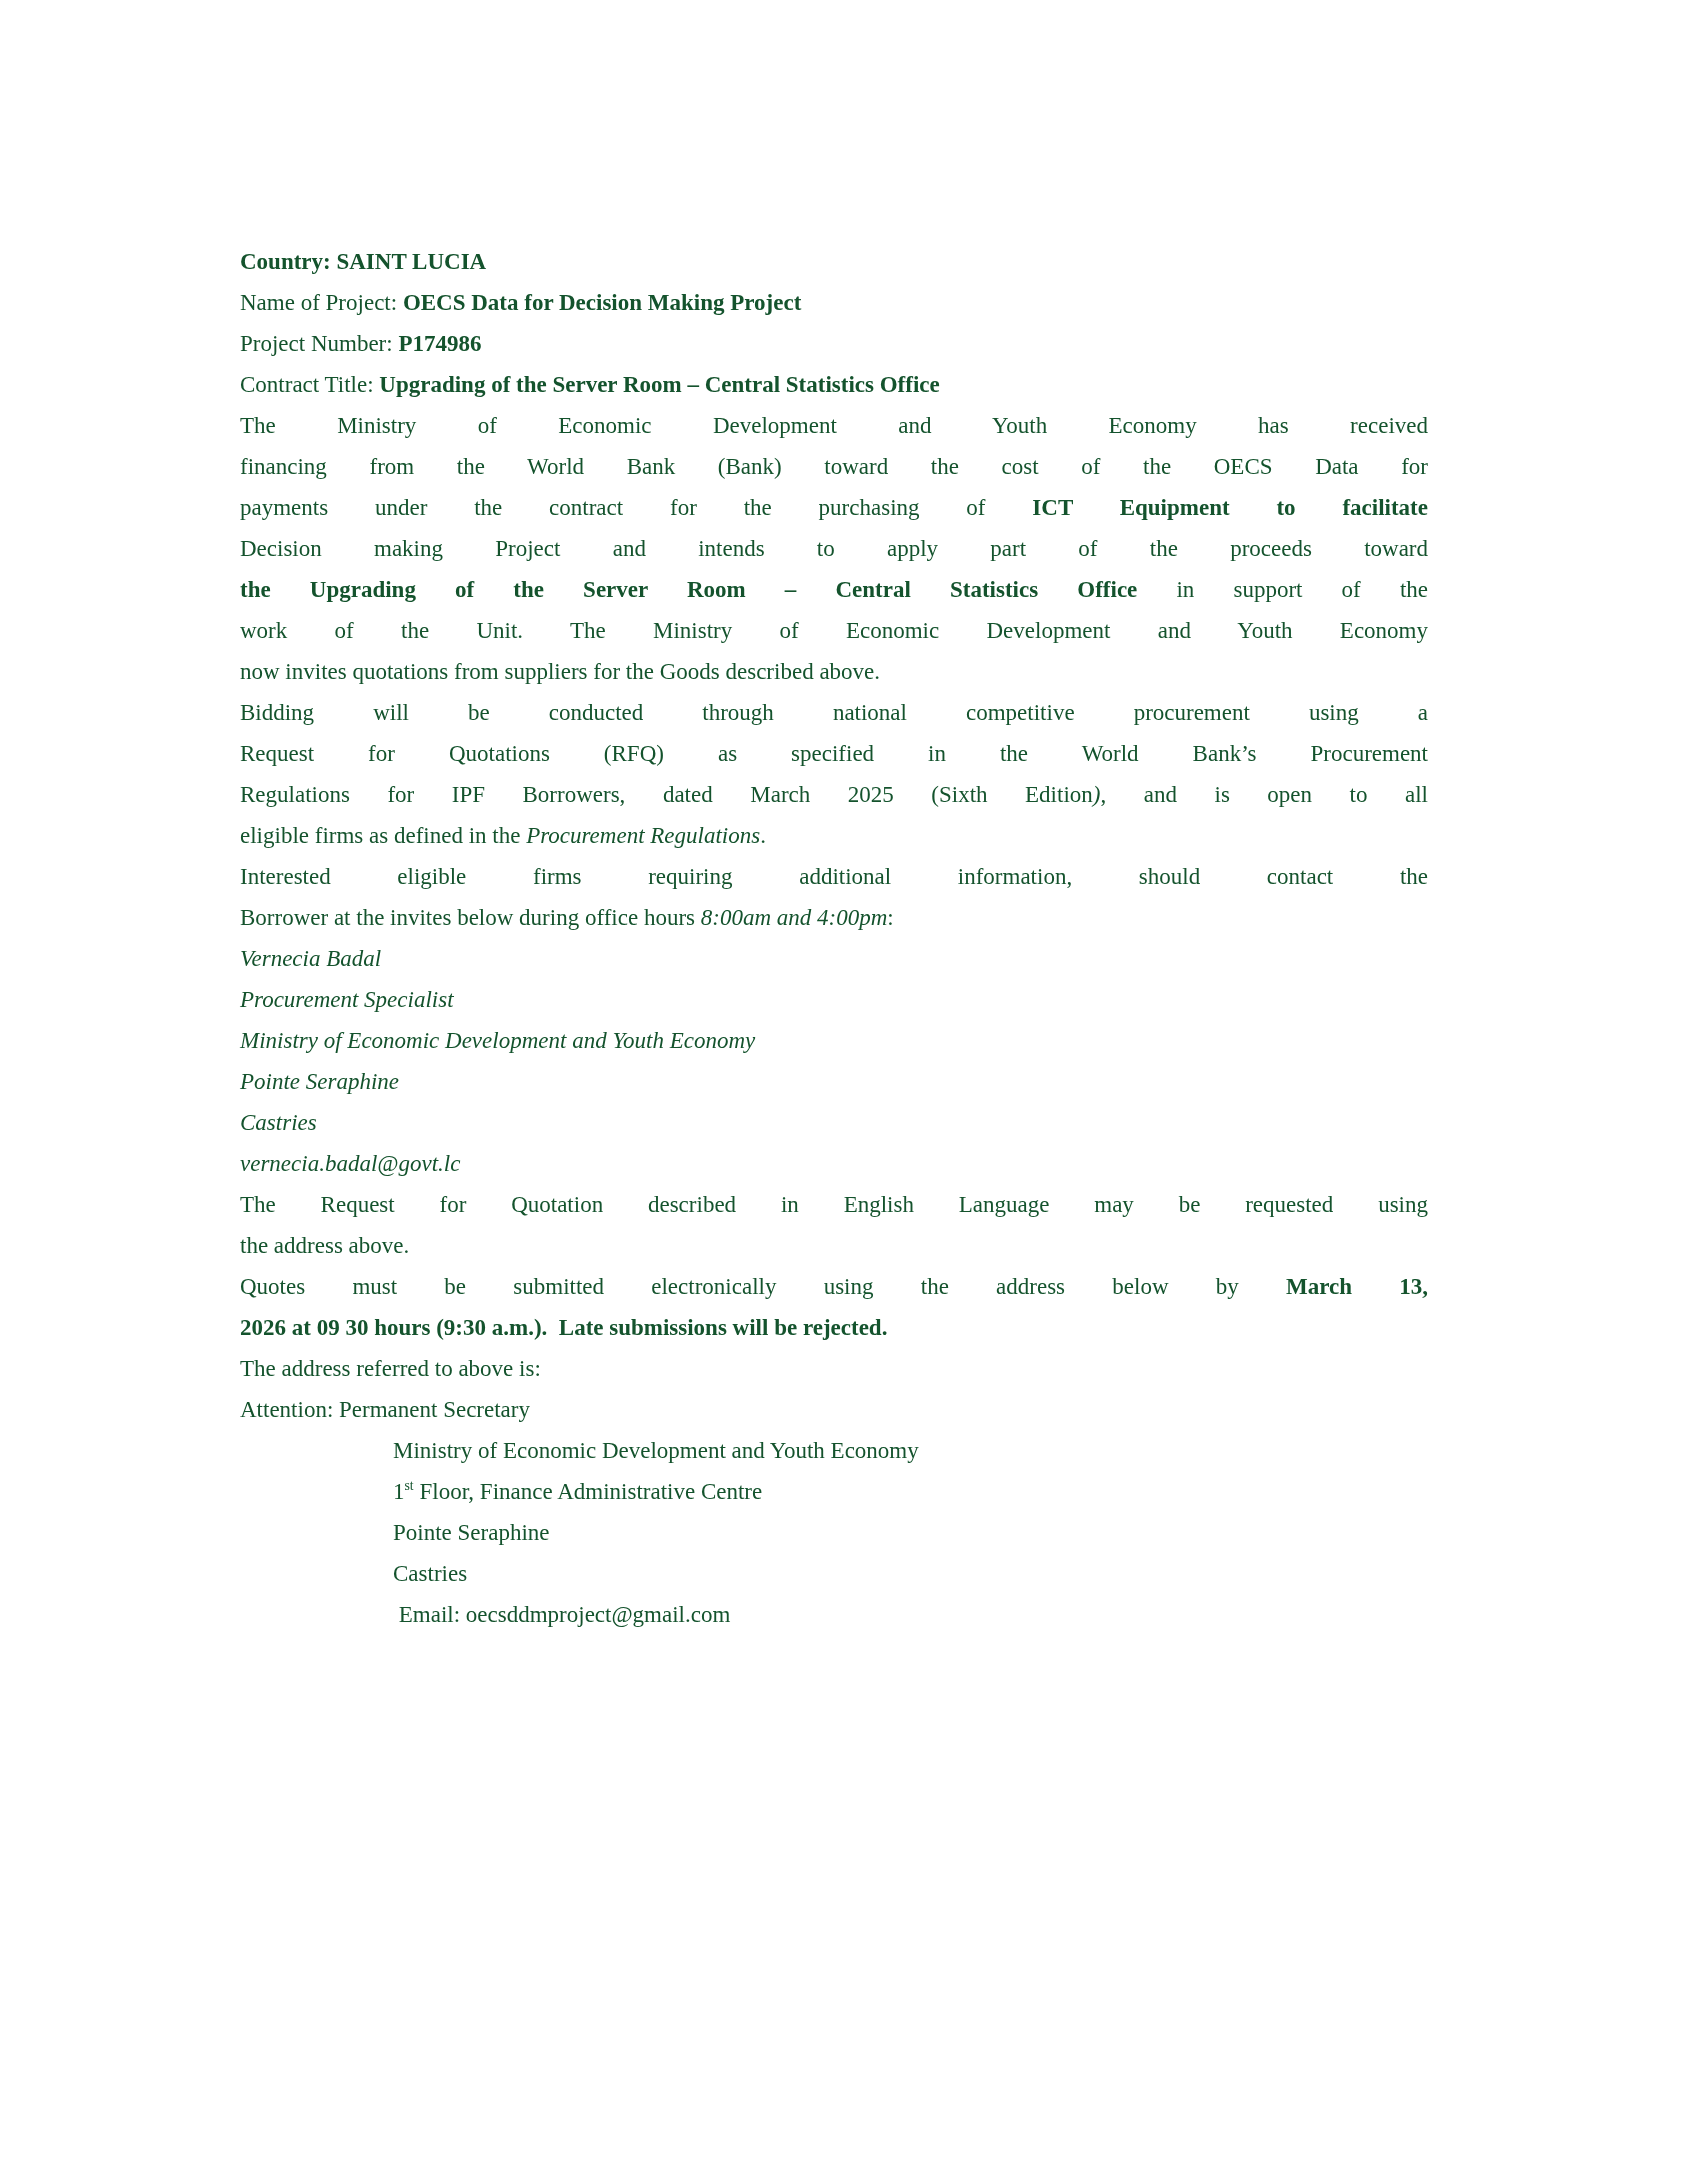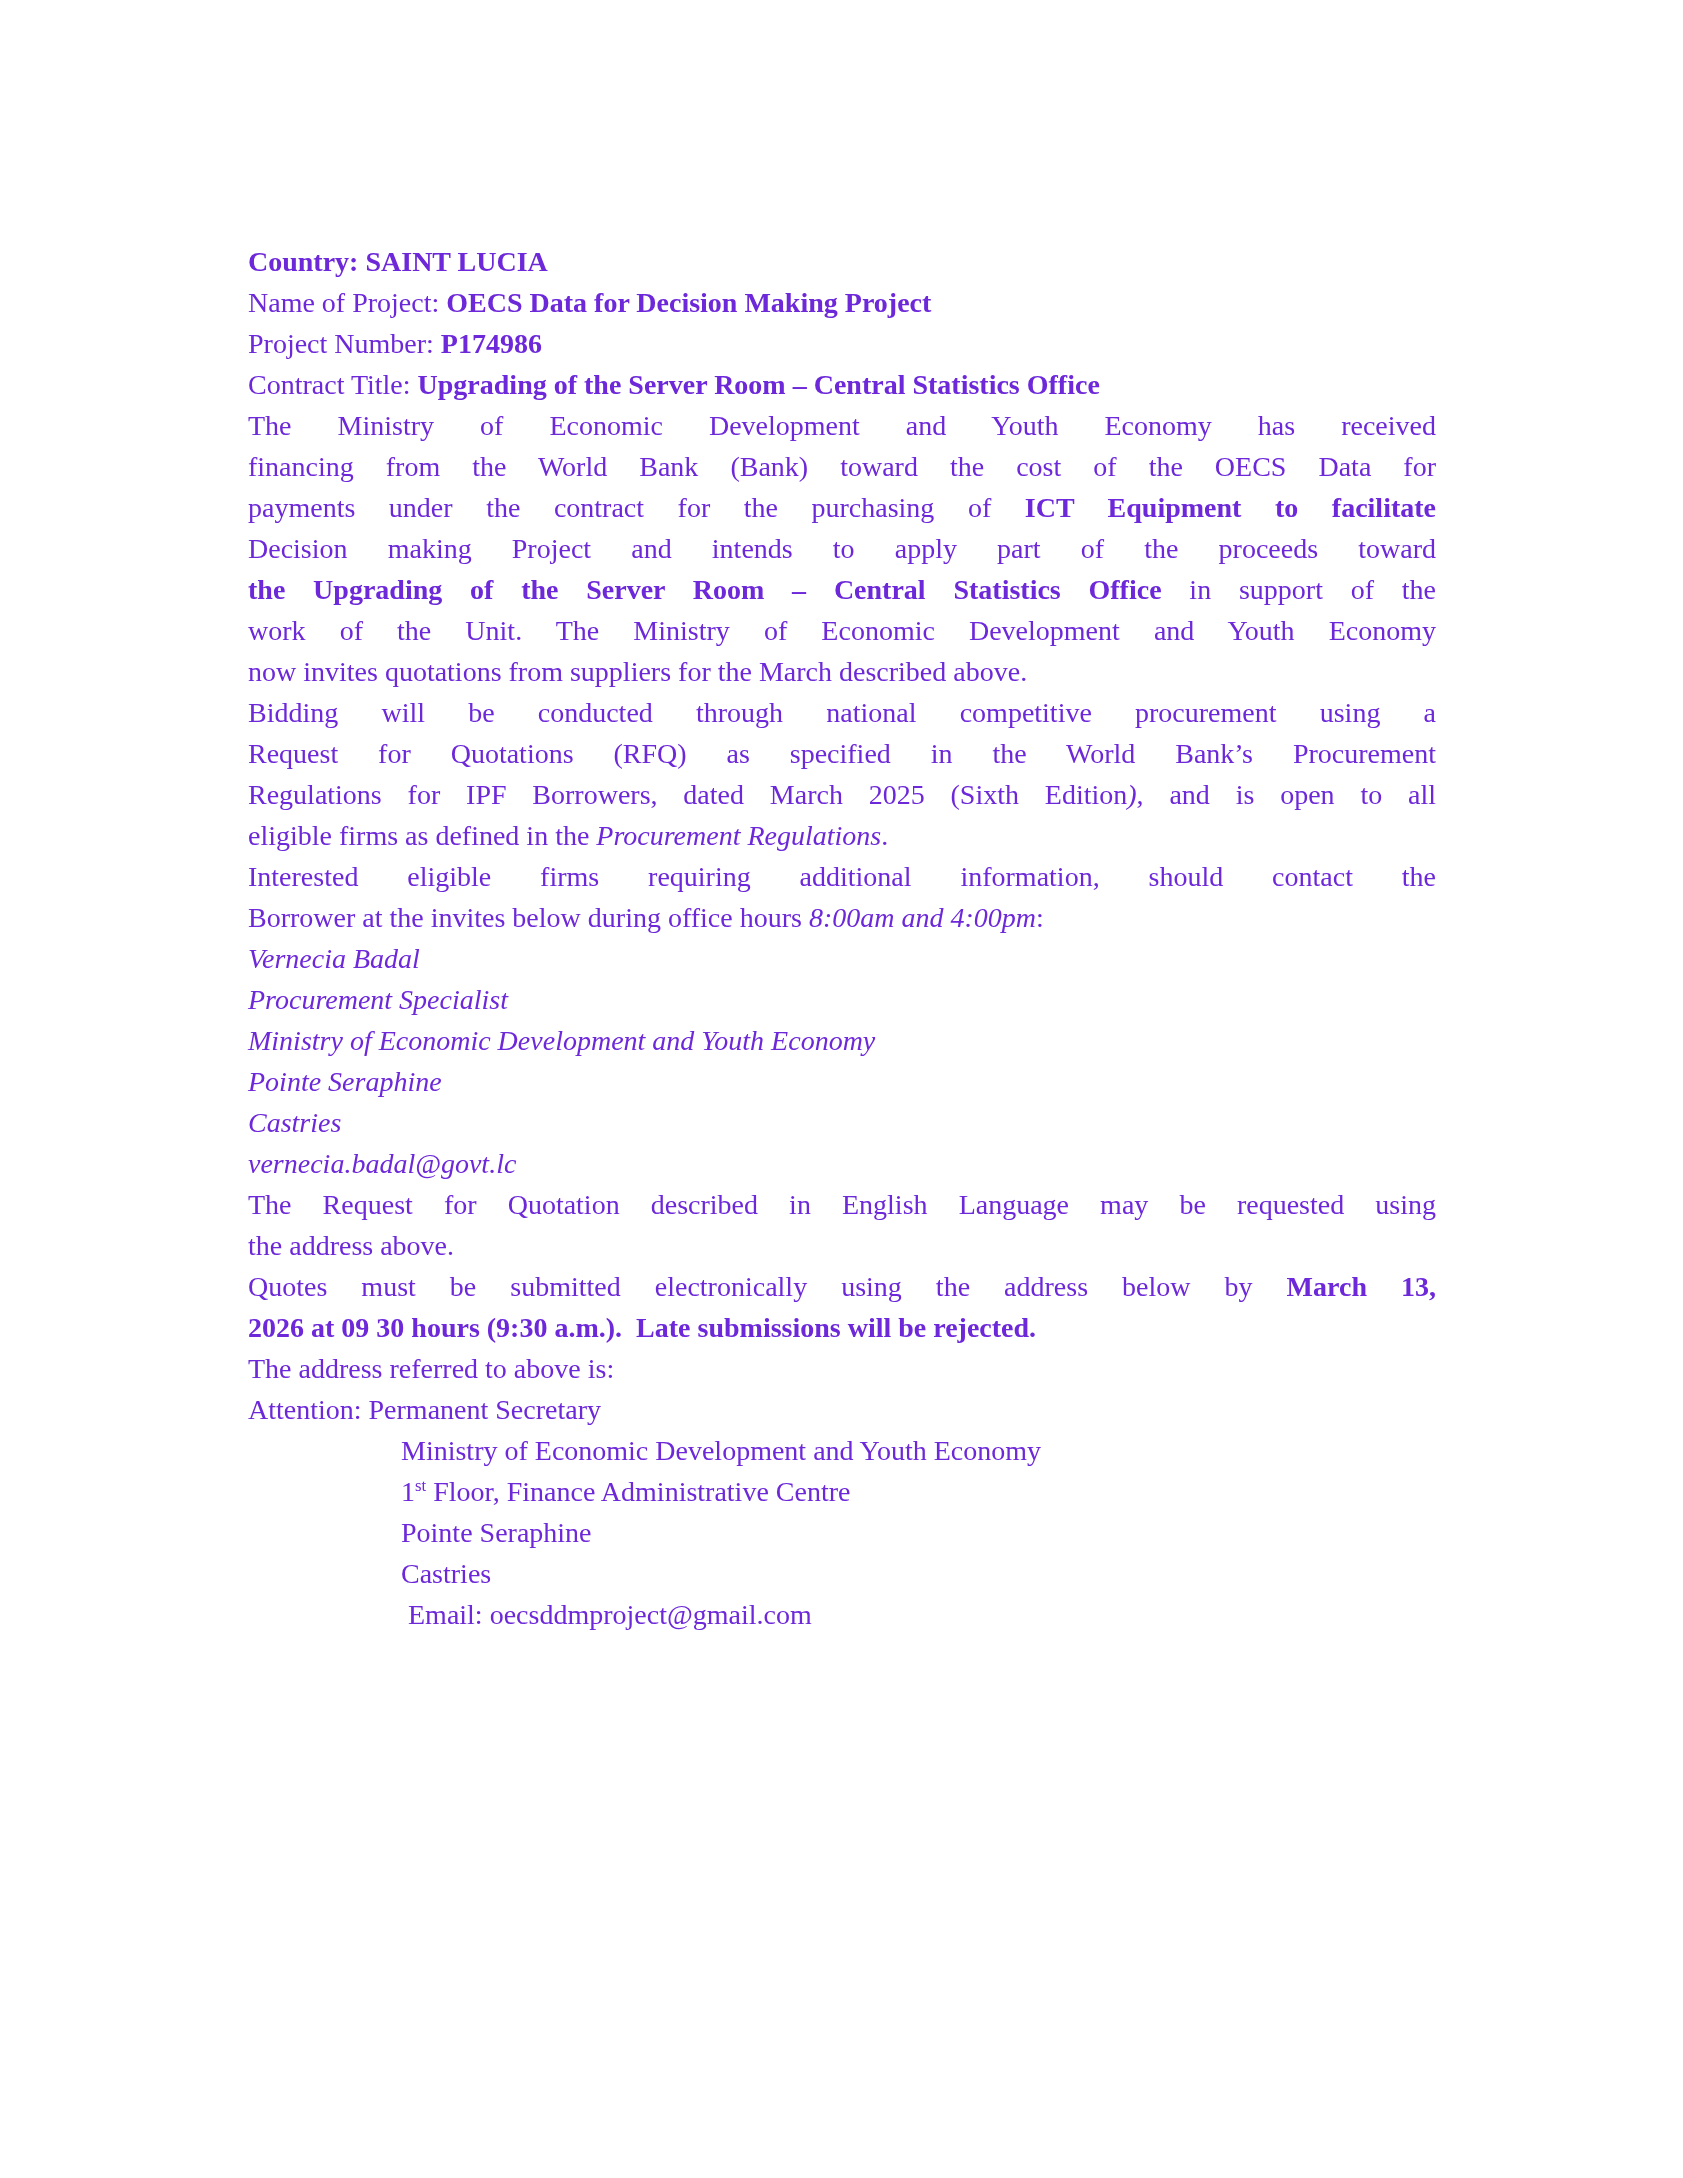--- a/index.html
+++ b/index.html
@@ -6,25 +6,25 @@
   .page {
     position: relative;
     width: 1683px;
     height: 2178px;
     background: #ffffff;
     overflow: hidden;
     font-family: "Liberation Serif", "DejaVu Serif", serif;
   }
   .doc {
     position: absolute;
-    left: 248px;
+    left: 240px;
     top: 241px;
     width: 1188px;
-    color: #6d28d9;
-    font-size: 28px;
+    color: #14532d;
+    font-size: 23px;
     line-height: 41px;
   }
   .block + .block { }
   .line { white-space: pre-wrap; min-height: 41px; }
   .line.stretch { text-align: justify; text-align-last: justify; }
   .line.left-line { text-align: left; }
   .line.indent { padding-left: 153px; }
   .run { }
   .run.bold { font-weight: bold; }
   .run.italic { font-style: italic; }
@@ -41,21 +41,21 @@
         <div class="line left-line"><span class="run">Project Number: </span><span class="run bold">P174986</span></div>
         <div class="line left-line"><span class="run">Contract Title: </span><span class="run bold">Upgrading of the Server Room – Central Statistics Office</span></div>
       </div>
     <div class="block">
         <div class="line stretch"><span class="run">The Ministry of Economic Development and Youth Economy has received</span></div>
         <div class="line stretch"><span class="run">financing from the World Bank (Bank) toward the cost of the OECS Data for</span></div>
         <div class="line stretch"><span class="run">payments under the contract for the purchasing of </span><span class="run bold">ICT Equipment to facilitate</span></div>
         <div class="line stretch"><span class="run">Decision making Project and intends to apply part of the proceeds toward</span></div>
         <div class="line stretch"><span class="run bold">the Upgrading of the Server Room – Central Statistics Office</span><span class="run"> in support of the</span></div>
         <div class="line stretch"><span class="run">work of the Unit. The Ministry of Economic Development and Youth Economy</span></div>
-        <div class="line left-line"><span class="run">now invites quotations from suppliers for the March described above.</span></div>
+        <div class="line left-line"><span class="run">now invites quotations from suppliers for the Goods described above.</span></div>
       </div>
     <div class="block">
         <div class="line stretch"><span class="run">Bidding will be conducted through national competitive procurement using a</span></div>
         <div class="line stretch"><span class="run">Request for Quotations (RFQ) as specified in the World Bank’s Procurement</span></div>
         <div class="line stretch"><span class="run">Regulations for IPF Borrowers, dated March 2025 (Sixth Edition</span><span class="run italic">)</span><span class="run">, and is open to all</span></div>
         <div class="line left-line"><span class="run">eligible firms as defined in the </span><span class="run italic">Procurement Regulations</span><span class="run">.</span></div>
       </div>
     <div class="block">
         <div class="line stretch"><span class="run">Interested eligible firms requiring additional information, should contact the</span></div>
         <div class="line left-line"><span class="run">Borrower at the invites below during office hours </span><span class="run italic">8:00am and 4:00pm</span><span class="run">:</span></div>

